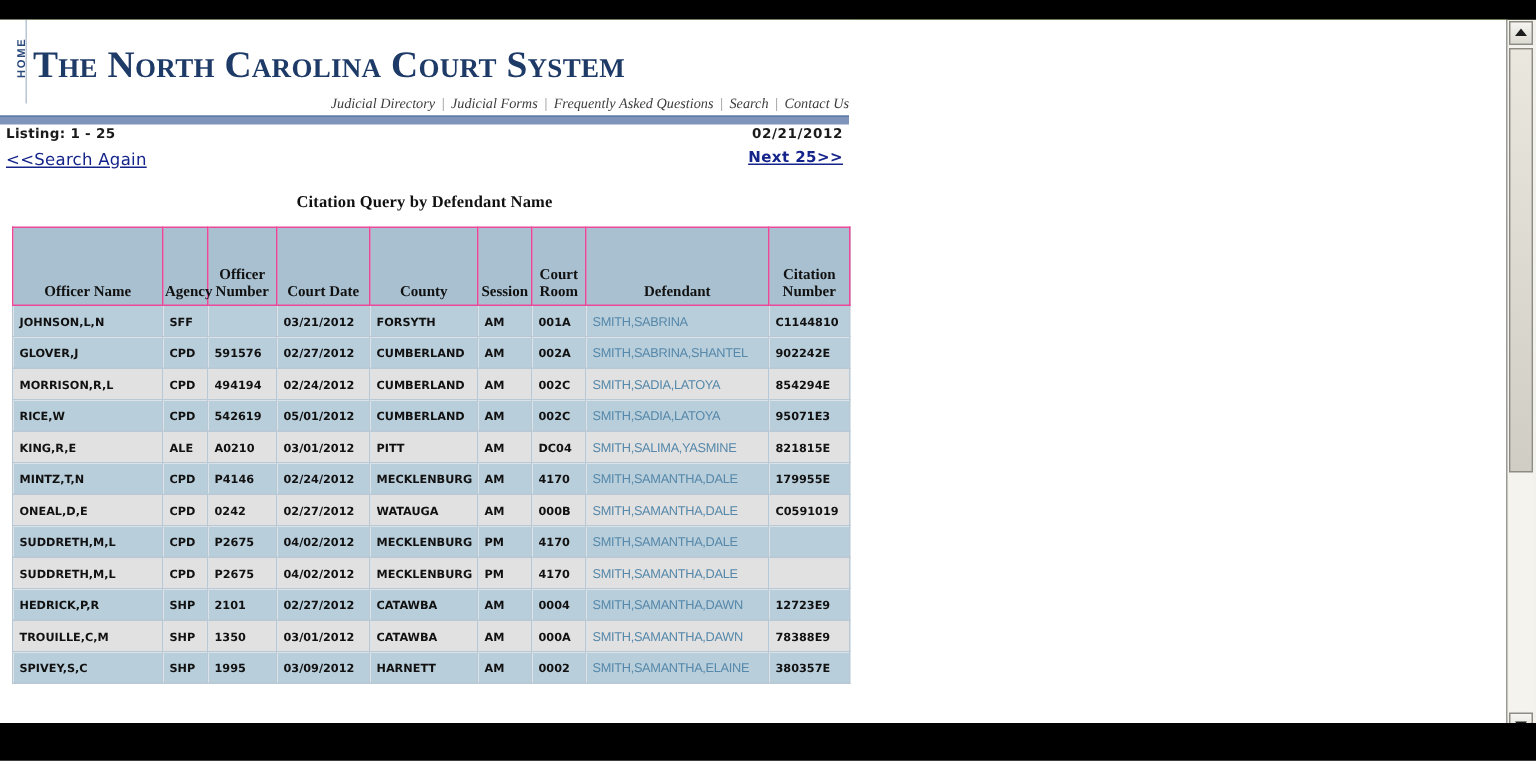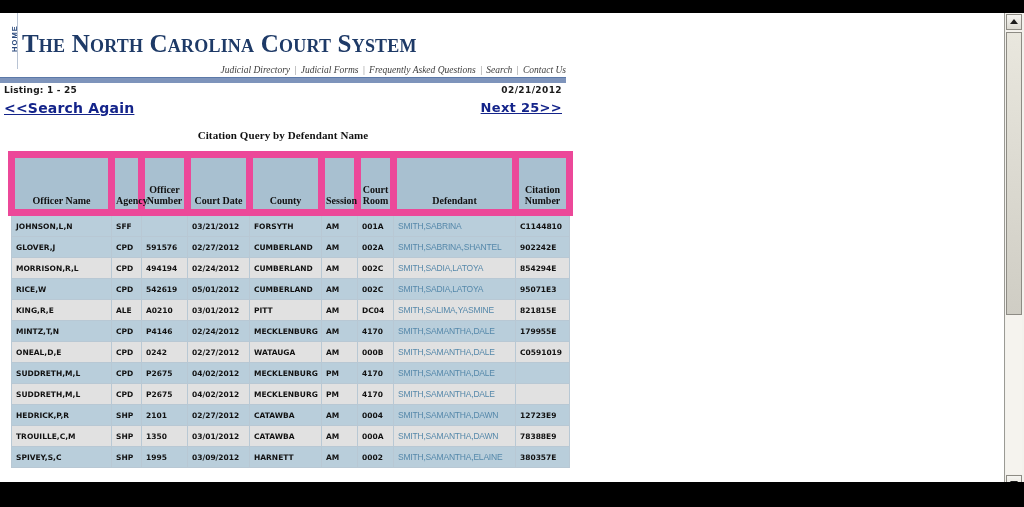--- a/index.html
+++ b/index.html
@@ -134,32 +134,32 @@
     font-size: 9px;
     font-weight: 700;
     color: #1a1a1a;
     font-family: "DejaVu Sans", sans-serif;
     letter-spacing: 0.4px;
   }
   .search-again {
     position: absolute;
     left: 4px;
     top: 15px;
-    font-size: 14px;
-    font-weight: 700;
+    font-size: 11px;
+    font-weight: 400;
     color: #14248a;
     text-decoration: underline;
     font-family: "DejaVu Sans", sans-serif;
     letter-spacing: 0.2px;
   }
   .next-25 {
     position: absolute;
     right: 4px;
     top: 15px;
-    font-size: 13px;
+    font-size: 10px;
     font-weight: 700;
     color: #14248a;
     text-decoration: underline;
     font-family: "DejaVu Sans", sans-serif;
     letter-spacing: 0.3px;
   }
 
   
   .table-title {
     position: absolute;
@@ -182,21 +182,21 @@
     width: 558px;
   }
   table.results {
     border-collapse: collapse;
     table-layout: fixed;
     width: 558px;
     border: 1px solid #7d99b5;
   }
   table.results th {
     background: #a8c0d0;
-    border: 7px solid #ec4899;
+    border: 1px solid #ec4899;
     font-family: "Liberation Serif", serif;
     font-weight: 700;
     font-size: 10px;
     color: #111111;
     text-align: center;
     vertical-align: bottom;
     padding: 20px 1px 3px 1px;
     height: 28px;
     line-height: 11px;
   }

